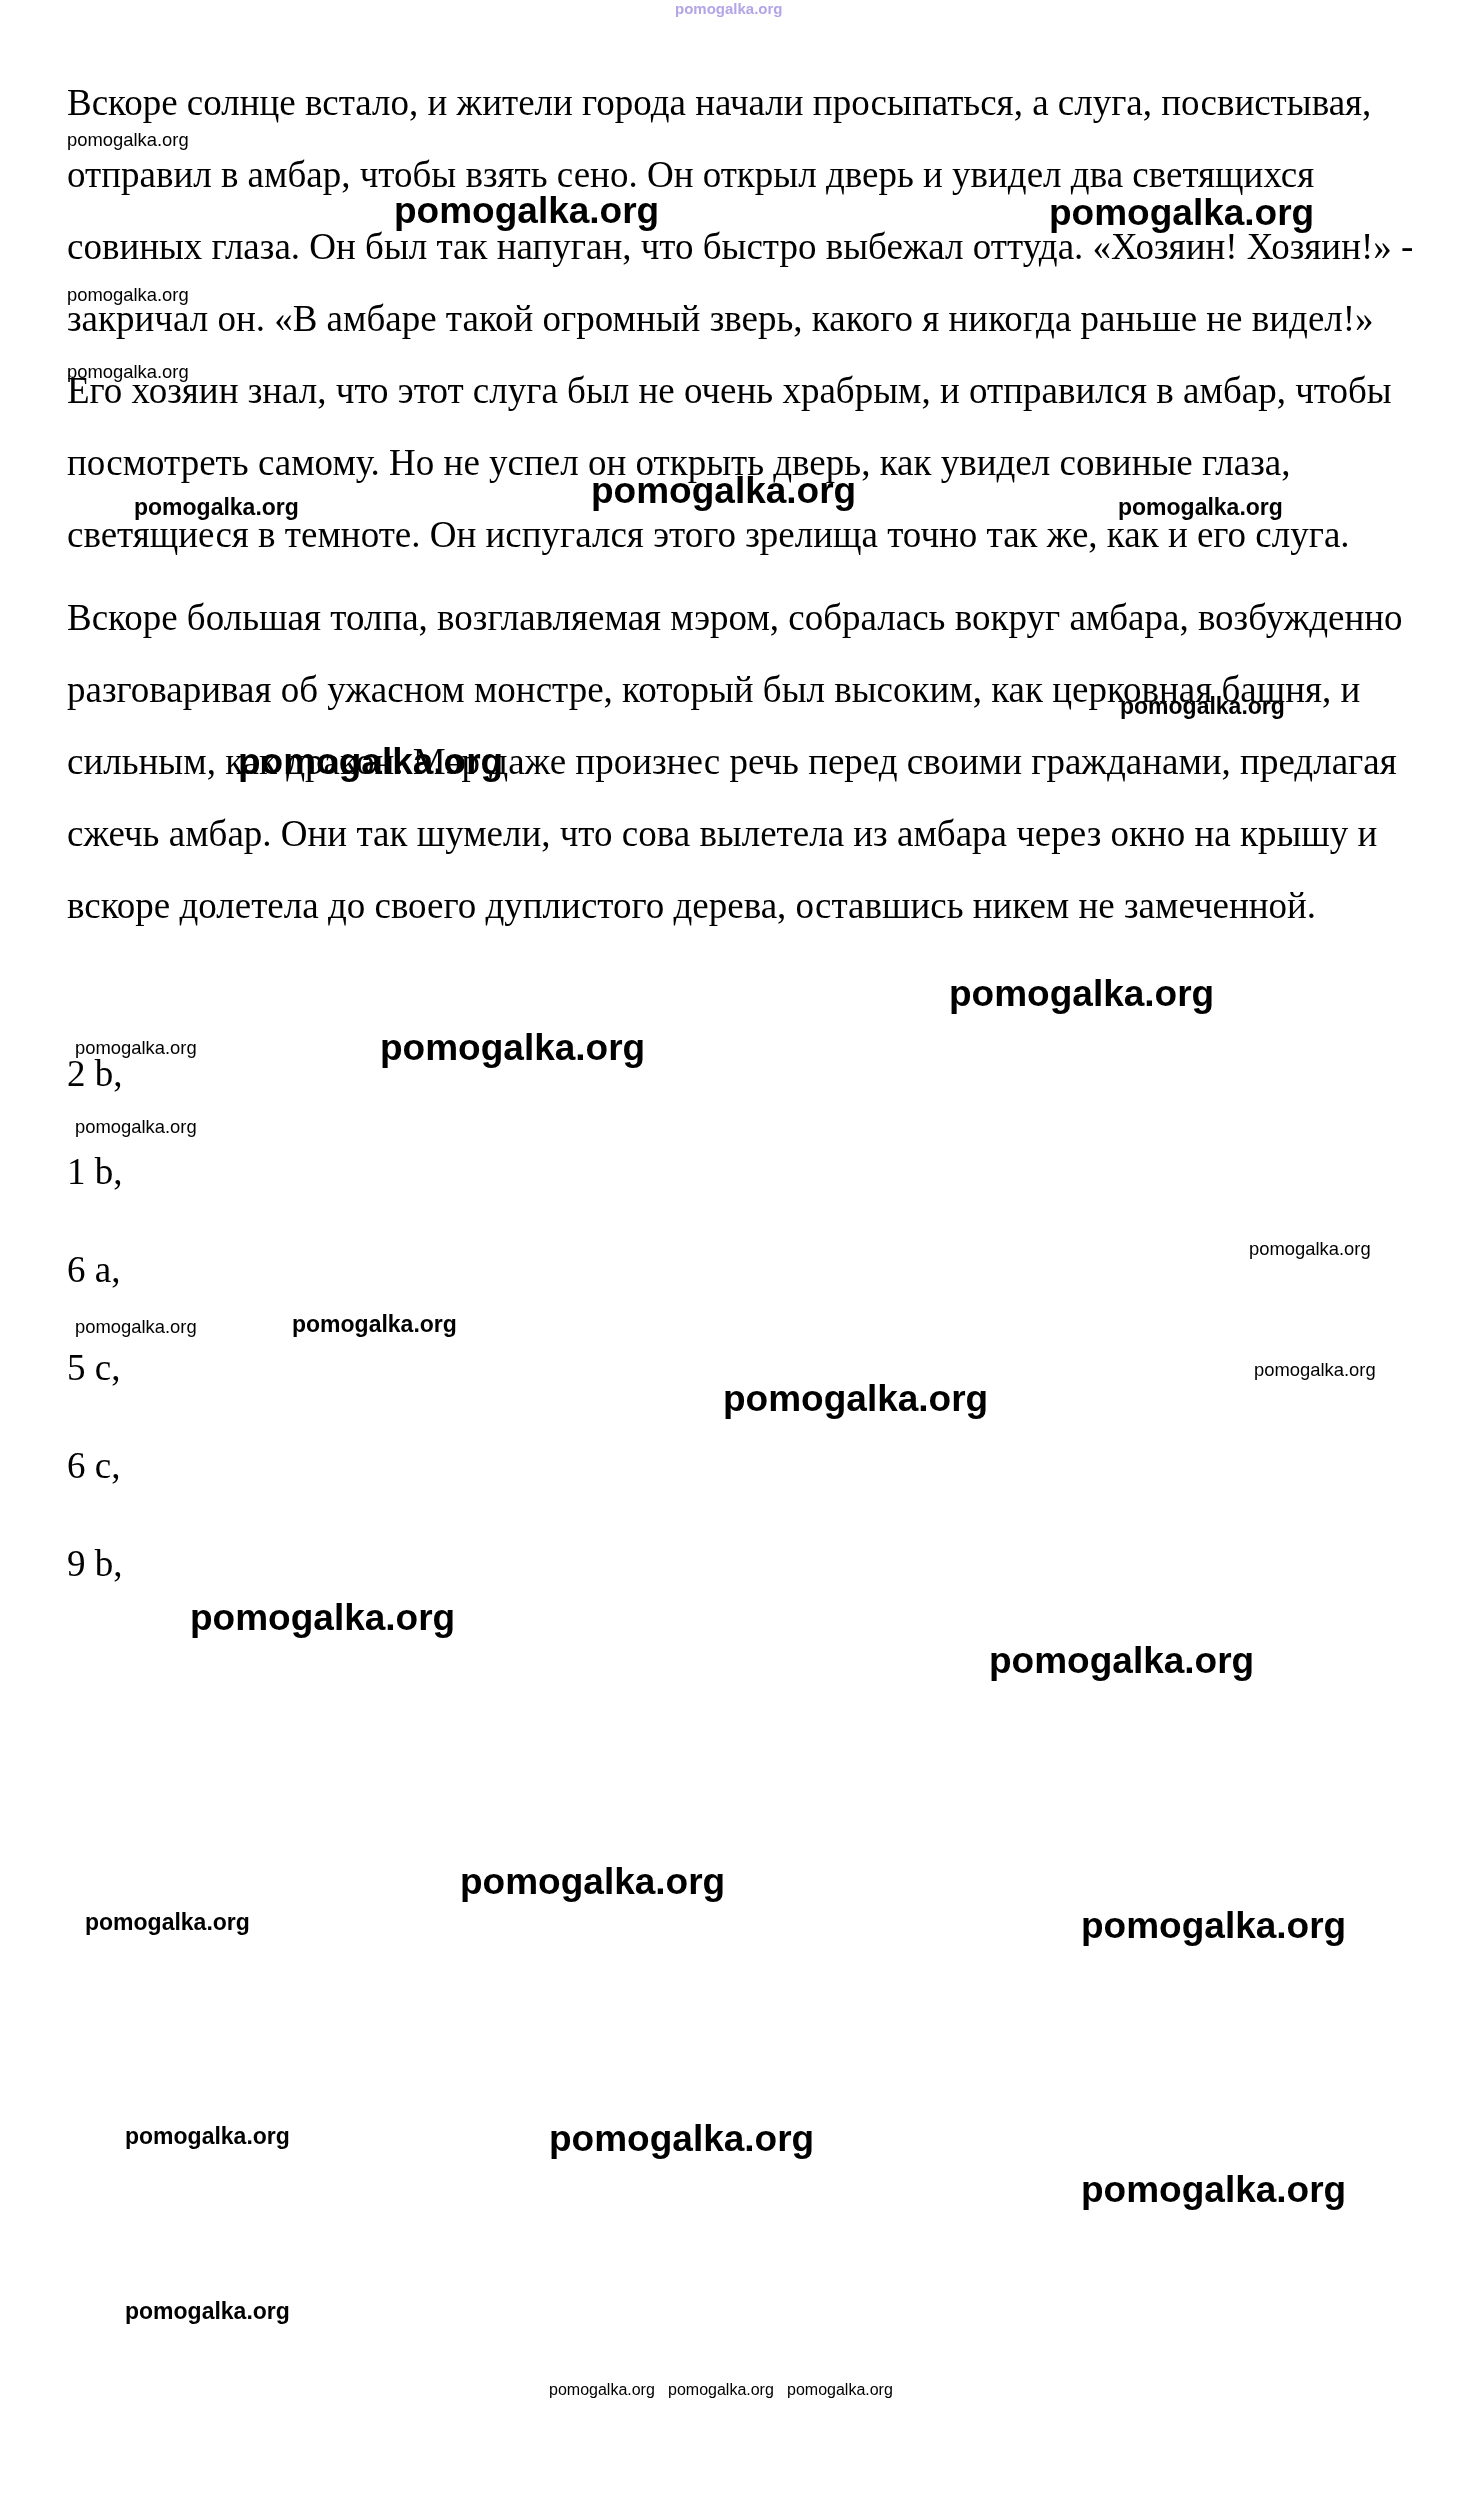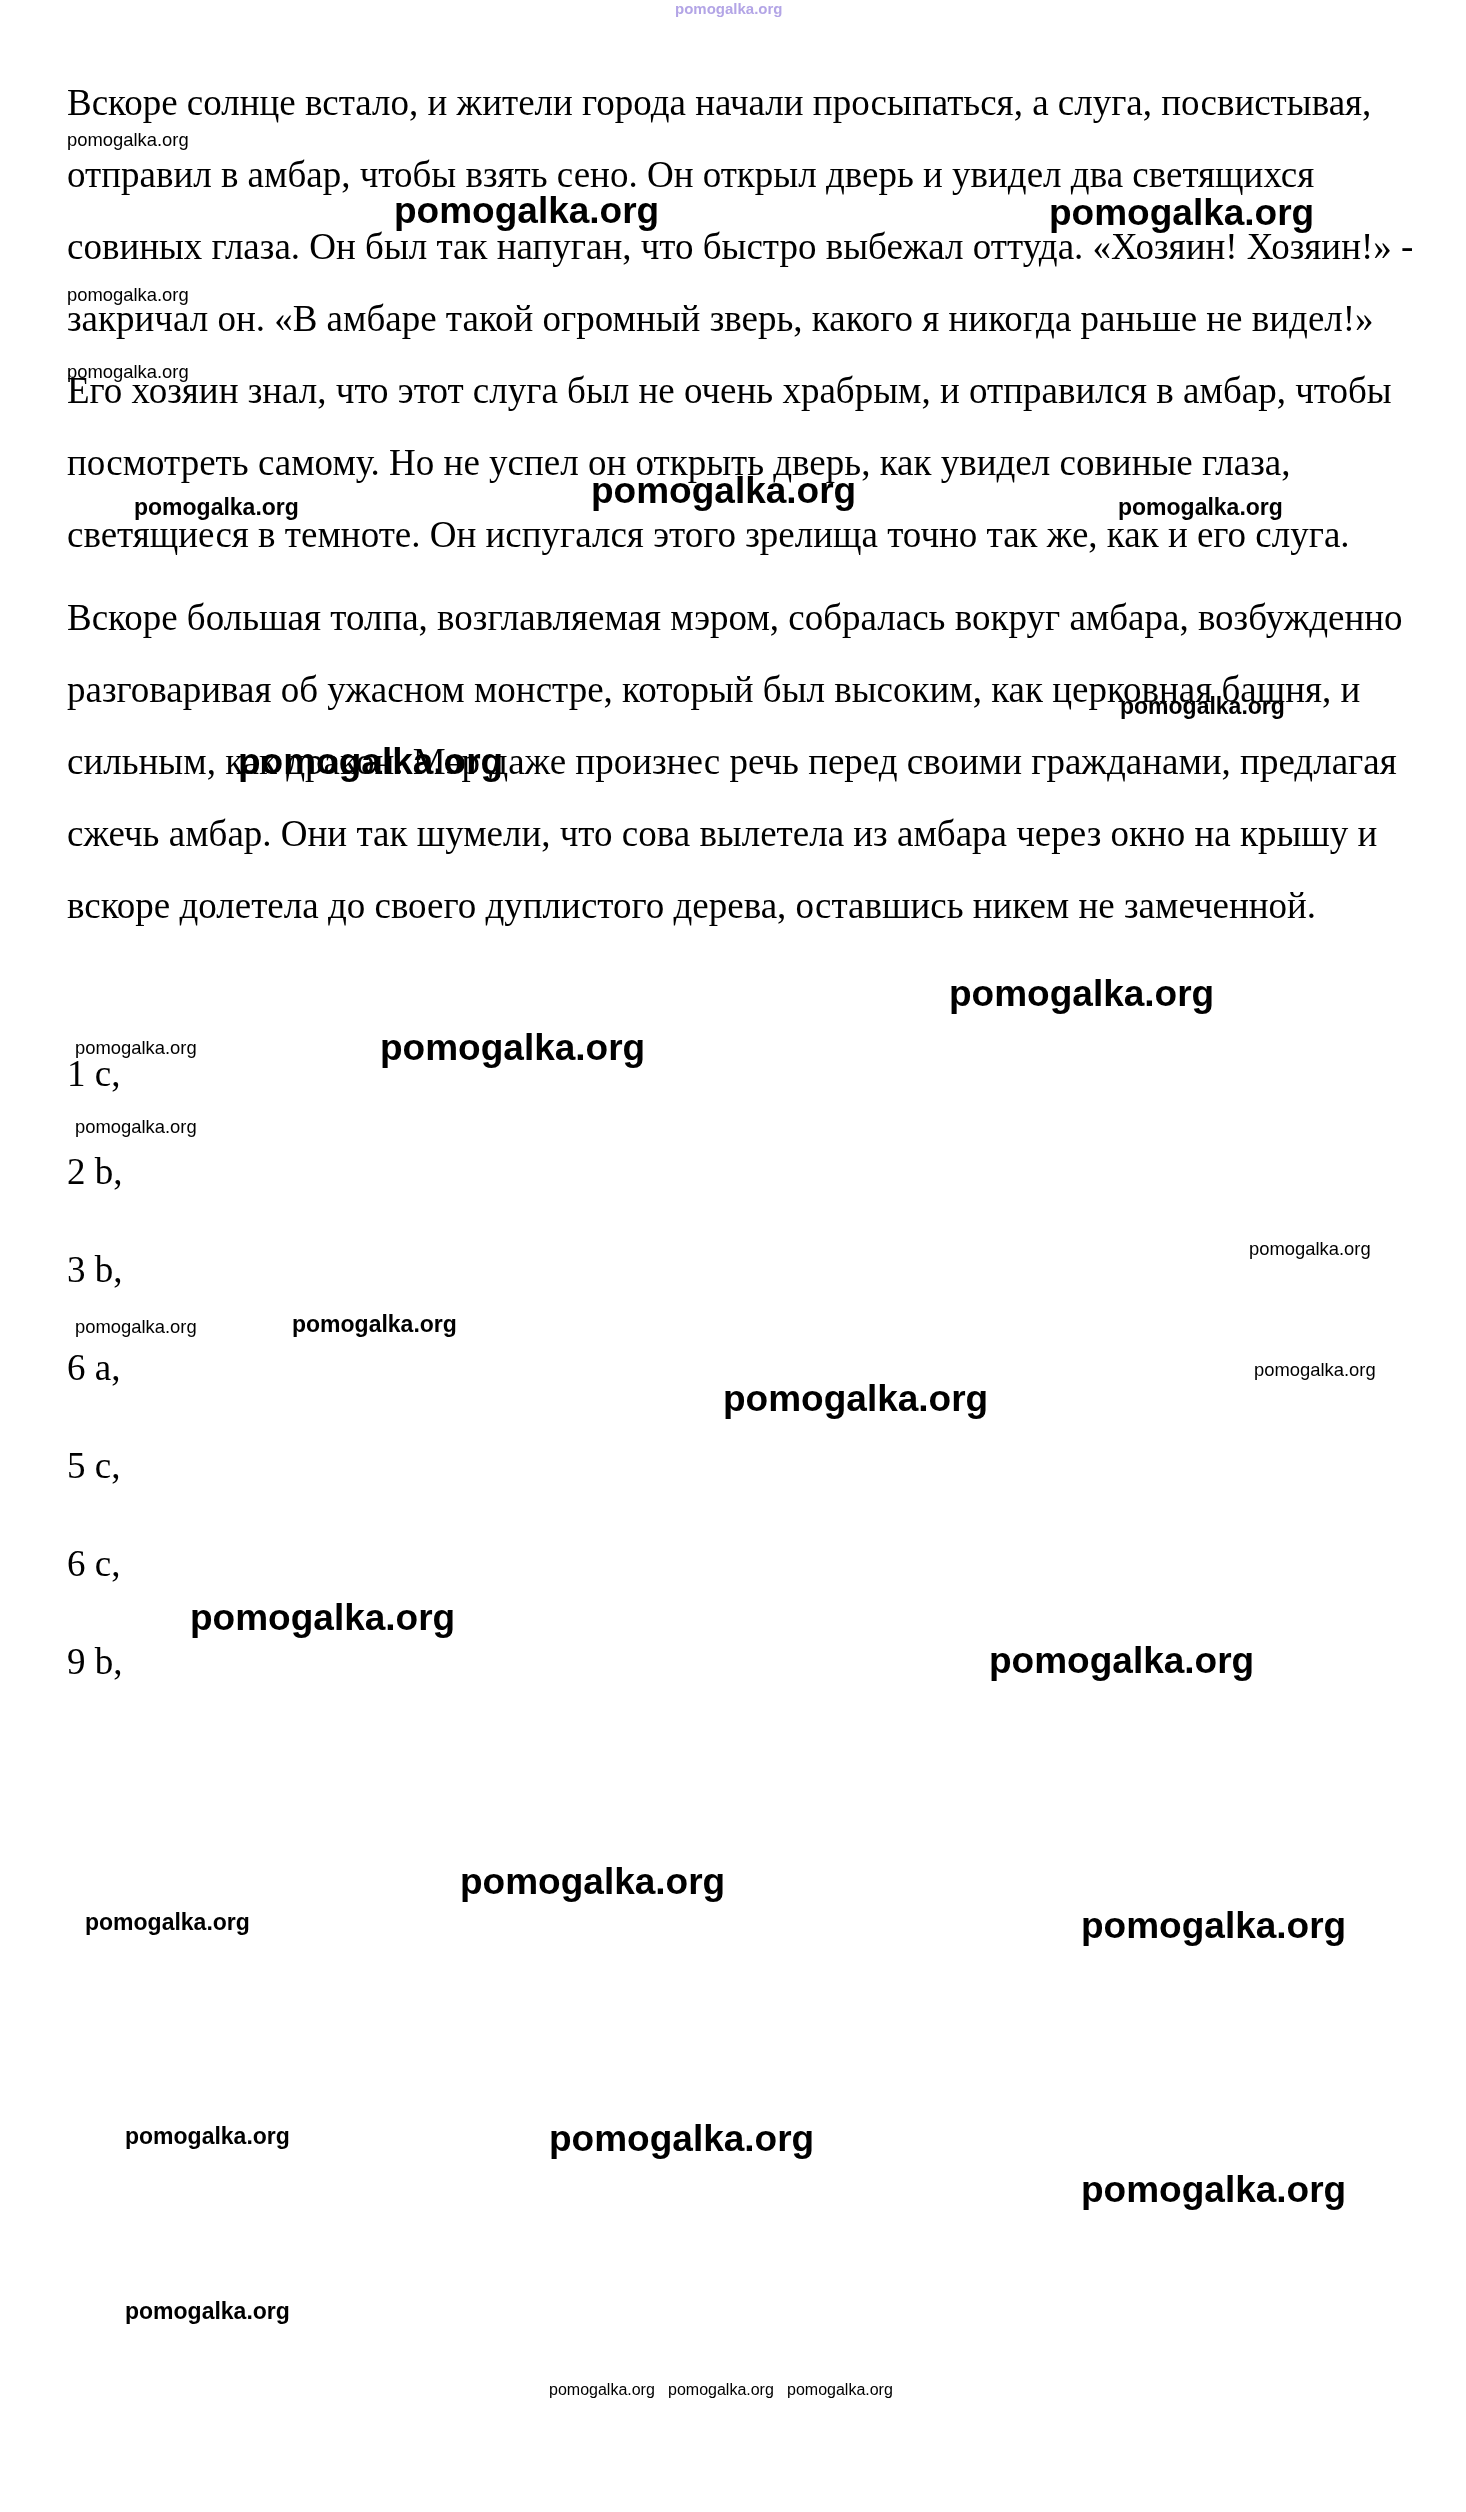--- a/index.html
+++ b/index.html
@@ -89,23 +89,22 @@
   <div class="wm wm-md" style="left:125px; top:2298px;">pomogalka.org</div>
   <div class="wm wm-xs" style="left:549px; top:2381px;">pomogalka.org</div>
   <div class="wm wm-xs" style="left:668px; top:2381px;">pomogalka.org</div>
   <div class="wm wm-xs" style="left:787px; top:2381px;">pomogalka.org</div>
 
   <div class="content">
     <p class="para">Вскоре солнце встало, и жители города начали просыпаться, а слуга, посвистывая, отправил в амбар, чтобы взять сено. Он открыл дверь и увидел два светящихся совиных глаза. Он был так напуган, что быстро выбежал оттуда. «Хозяин! Хозяин!» - закричал он. «В амбаре такой огромный зверь, какого я никогда раньше не видел!» Его хозяин знал, что этот слуга был не очень храбрым, и отправился в амбар, чтобы посмотреть самому. Но не успел он открыть дверь, как увидел совиные глаза, светящиеся в темноте. Он испугался этого зрелища точно так же, как и его слуга.</p>
     <p class="para">Вскоре большая толпа, возглавляемая мэром, собралась вокруг амбара, возбужденно разговаривая об ужасном монстре, который был высоким, как церковная башня, и сильным, как дракон. Мэр даже произнес речь перед своими гражданами, предлагая сжечь амбар. Они так шумели, что сова вылетела из амбара через окно на крышу и вскоре долетела до своего дуплистого дерева, оставшись никем не замеченной.</p>
 
     <div class="answers">
-      <div class="answer">1 c,</div>
       <div class="answer">2 b,</div>
-      <div class="answer">3 b,</div>
+      <div class="answer">1 b,</div>
       <div class="answer">6 a,</div>
       <div class="answer">5 c,</div>
       <div class="answer">6 c,</div>
       <div class="answer">9 b,</div>
     </div>
   </div>
 
 </div>
 
 

